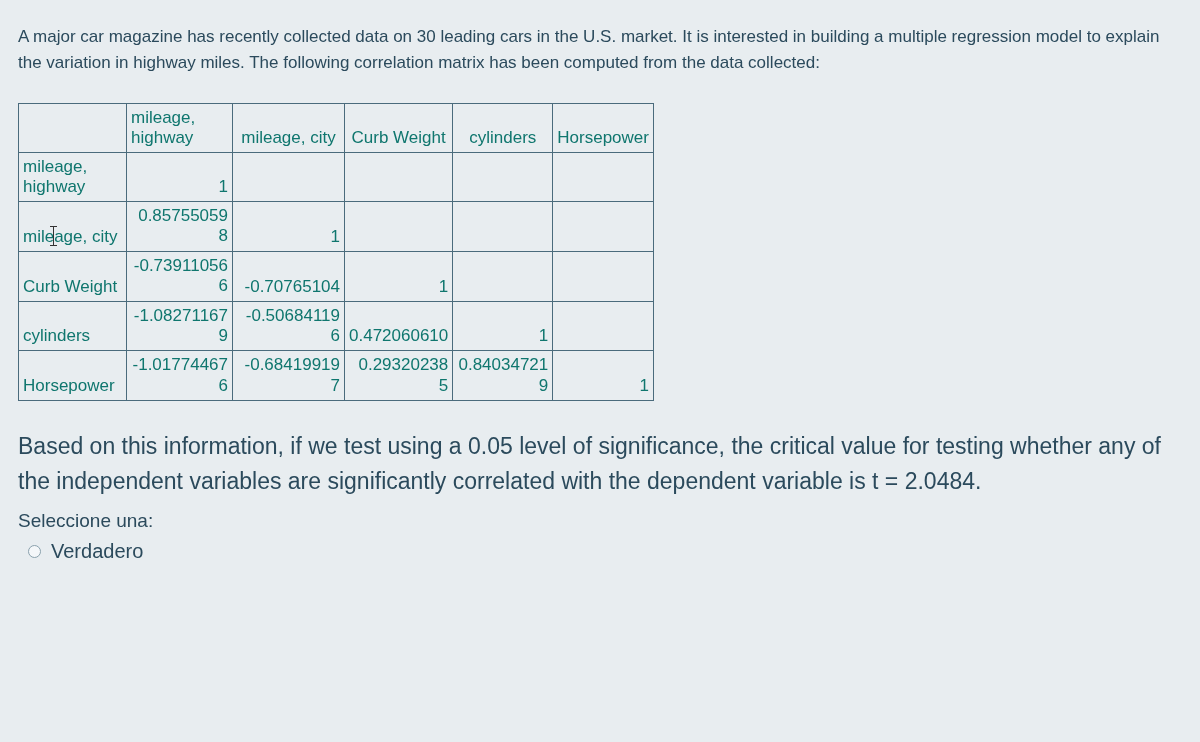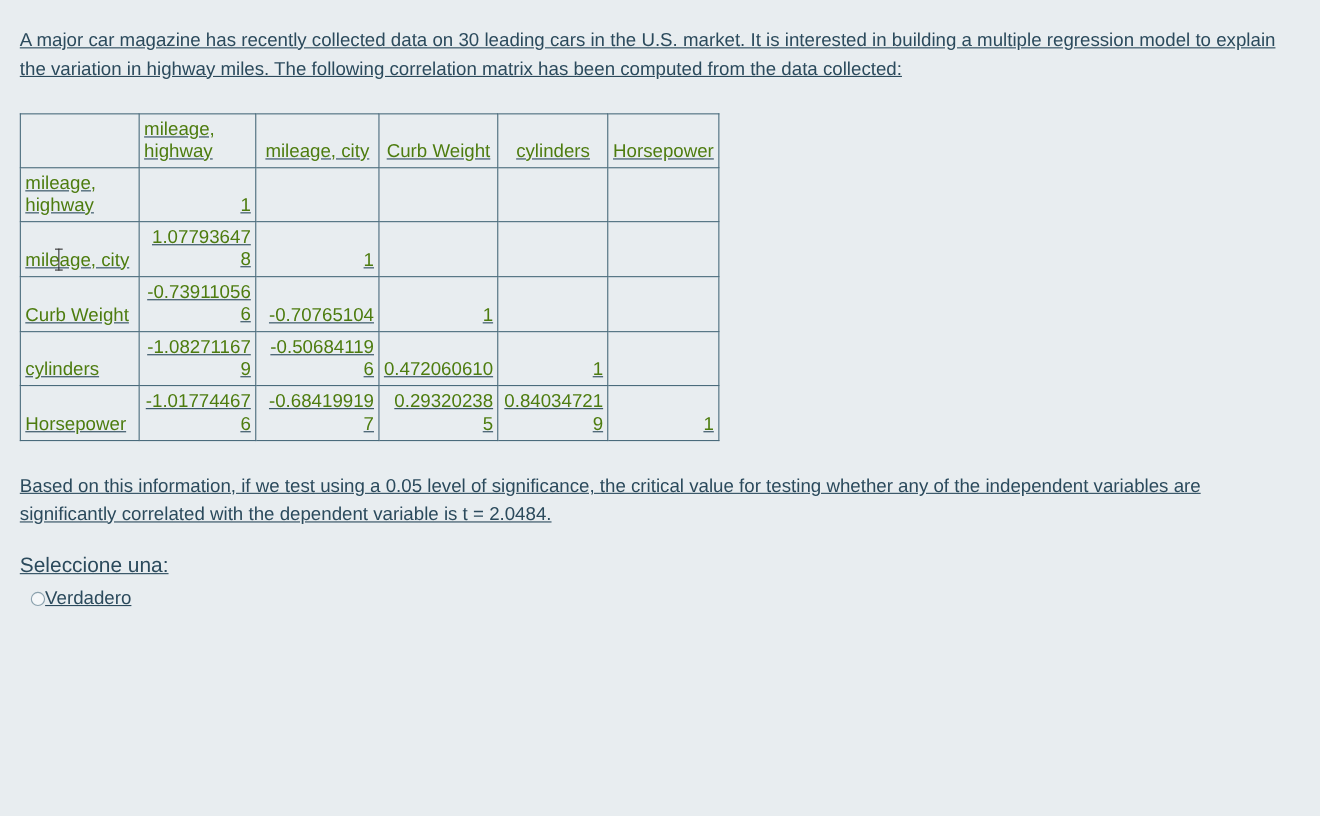--- a/index.html
+++ b/index.html
@@ -11,32 +11,31 @@
     background: #e8edf0;
     font-family: Arial, Helvetica, sans-serif;
     color: #2b4a5c;
     overflow: hidden;
   }
   .page {
     padding: 24px 18px 18px 18px;
     width: 100%;
     height: 100%;
     position: relative;
-    text-decoration: underline;
   }
   .intro {
     font-size: 17px;
     line-height: 1.5;
     margin-bottom: 28px;
   }
   table.corr {
     border-collapse: collapse;
     margin-bottom: 28px;
     font-size: 17px;
-    color: #4d7c0f;
+    color: #0f766e;
   }
   table.corr td, table.corr th {
     border: 1px solid #4a6b7c;
     padding: 4px 4px;
     vertical-align: bottom;
     text-align: right;
   }
   table.corr td.rowhdr {
     text-align: left;
     vertical-align: bottom;
@@ -44,34 +43,34 @@
   table.corr th {
     font-weight: normal;
     text-align: center;
     vertical-align: bottom;
   }
   .two-row-cell {
     line-height: 1.2;
     text-align: right;
   }
   .followup {
-    font-size: 17px;
+    font-size: 23px;
     line-height: 1.5;
-    margin-bottom: 24px;
+    margin-bottom: 12px;
   }
   .select-label {
     font-size: 19px;
     margin-bottom: 8px;
   }
   .option {
-    font-size: 17px;
+    font-size: 20px;
     margin: 4px 0 4px 10px;
     display: flex;
     align-items: center;
-    gap: 0;
+    gap: 10px;
   }
   .radio {
     width: 13px;
     height: 13px;
     border: 1.5px solid #8aa1ad;
     border-radius: 50%;
     display: inline-block;
     background: #f4f7f9;
   }
   .cursor-text {
@@ -132,21 +131,21 @@
       <td></td>
     </tr>
 
     <tr>
       <td class="rowhdr cursor-text">
         <span class="text-caret"></span>
         <span>mileage, city</span>
       </td>
       <td>
         <div class="two-row-cell">
-          <span>1.07793647</span><br>
+          <span>0.85755059</span><br>
           <span>8</span>
         </div>
       </td>
       <td>1</td>
       <td></td>
       <td></td>
       <td></td>
     </tr>
 
     <tr>

